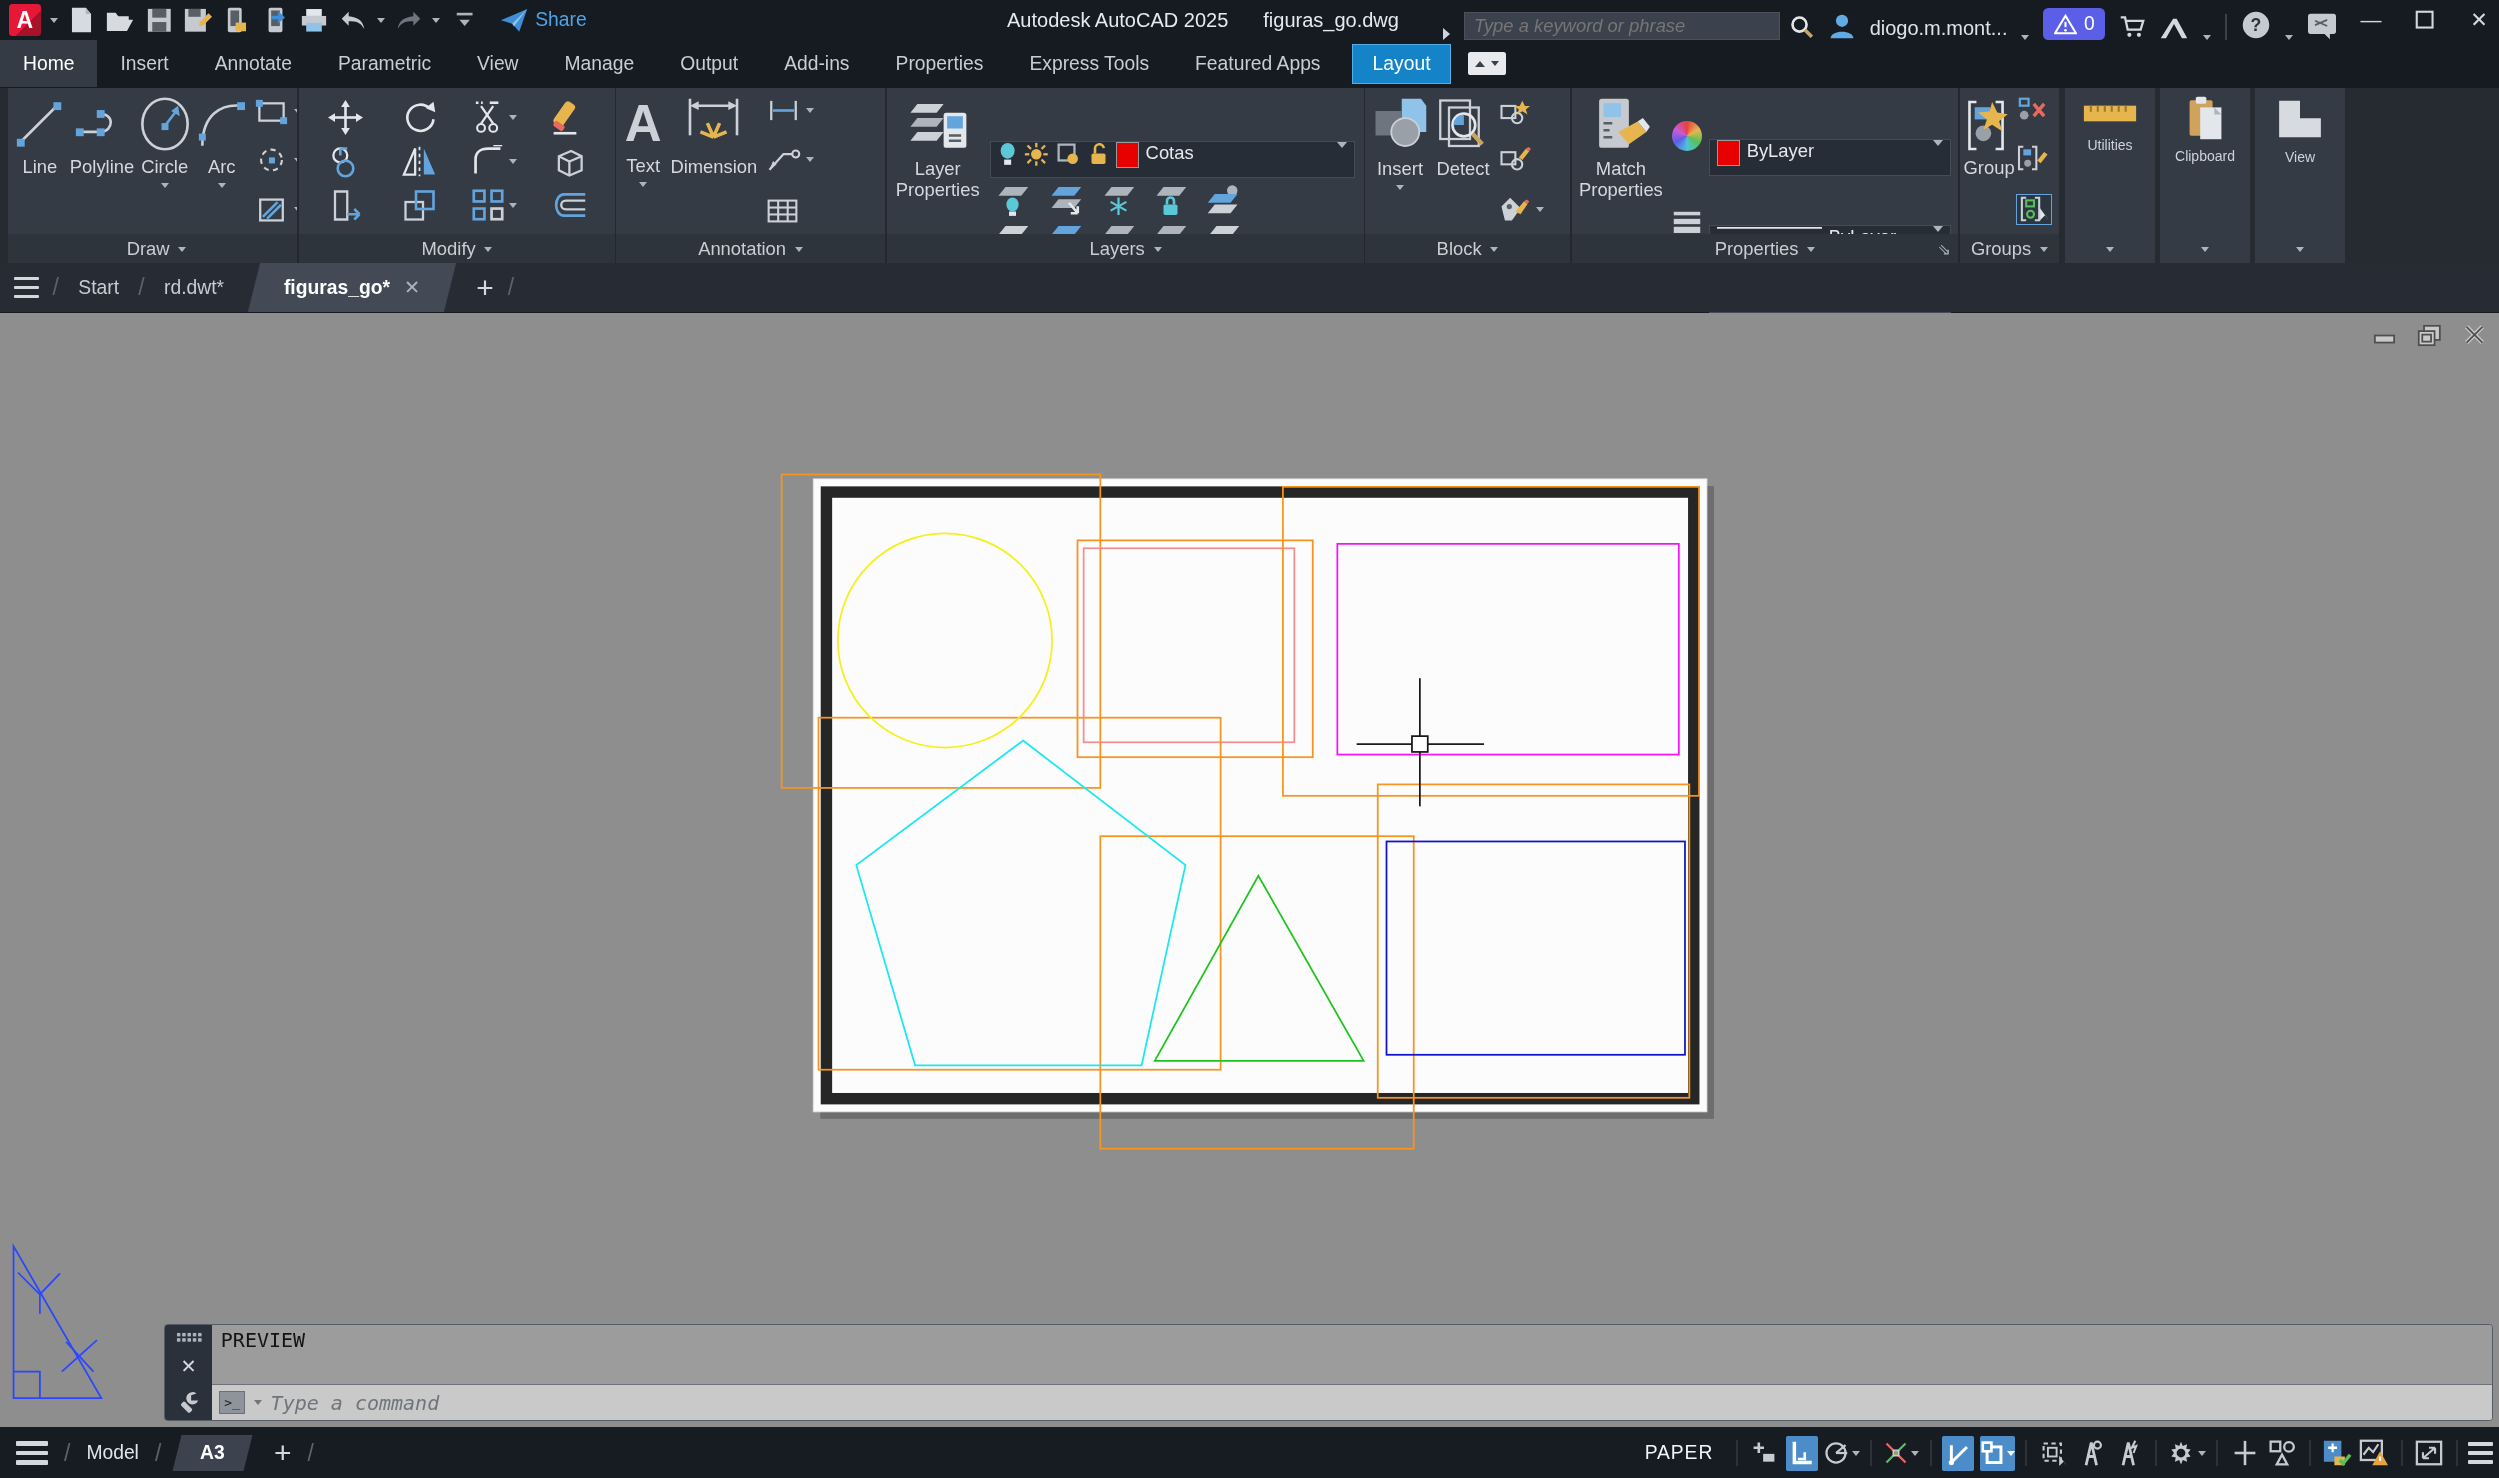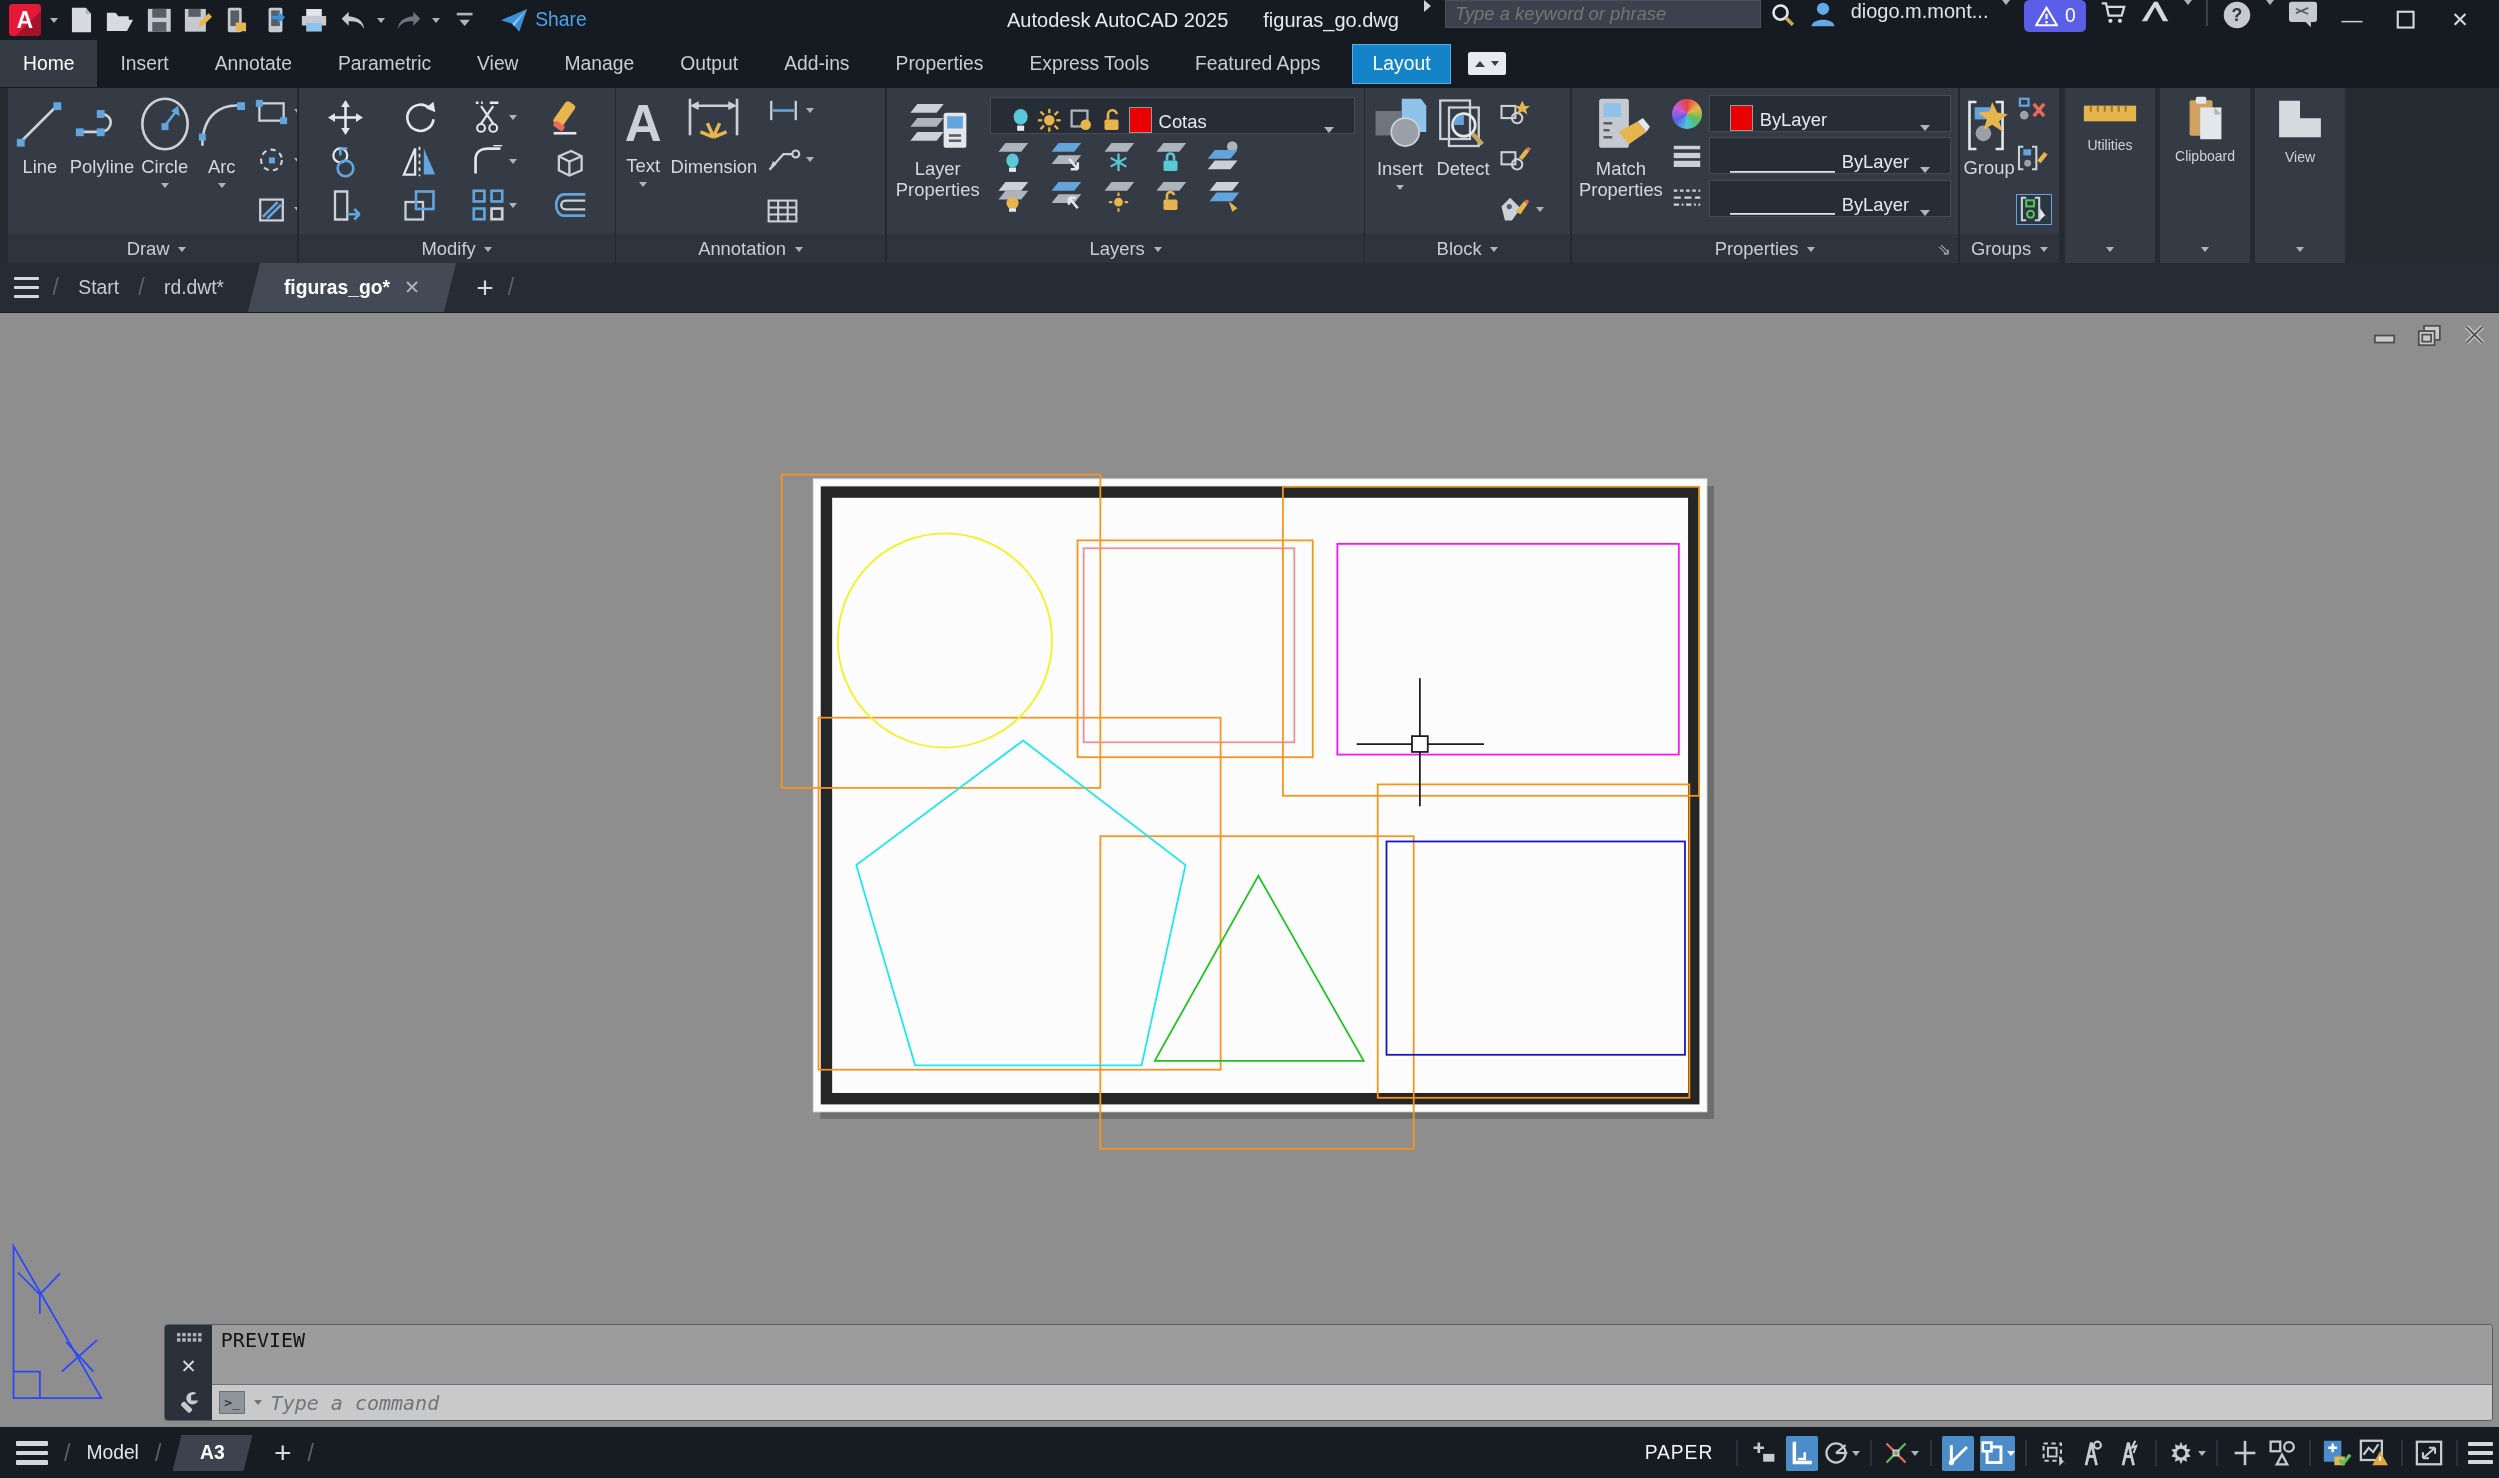--- a/index.html
+++ b/index.html
@@ -9,21 +9,21 @@
 
   
   #titlebar { position:absolute; left:0; top:0; width:2500px; height:40px; background:#161b22; display:flex; align-items:center; }
   .qat { display:flex; align-items:center; gap:8.8px; padding-left:8.8px; }
   .acad-logo { width:32px; height:32px; background:linear-gradient(135deg,#e51937 60%,#a8112a 60%); border-radius:3.5px; color:#fff; font-weight:bold; font-size:23px; display:flex; align-items:center; justify-content:center; }
   .caret { width:0; height:0; border-left:5.3px solid transparent; border-right:5.3px solid transparent; border-top:6.1px solid #aeb4bc; display:inline-block; }
   .caret.sm { border-left-width:4.4px; border-right-width:4.4px; border-top-width:5.3px; }
   .qat-btn { width:30px; height:30px; display:flex; align-items:center; justify-content:center; }
   .share { display:flex; align-items:center; gap:7px; margin-left:12.3px; color:#4da3e8; font-size:19.3px; }
   #title-center { position:absolute; left:50%; transform:translateX(-62%); top:0; height:40px; display:flex; align-items:center; gap:35px; font-size:20px; color:#e6e9ed; white-space:nowrap; }
-  #title-right { position:absolute; right:0; top:0; height:40px; display:flex; align-items:flex-start; gap:14px; padding-right:20px; }
+  #title-right { position:absolute; right:0; top:0; height:40px; display:flex; align-items:flex-end; gap:14px; padding-right:1px; }
   .search-wrap { display:flex; align-items:center; gap:8.8px; }
   .search-expander { width:0; height:0; border-top:6.1px solid transparent; border-bottom:6.1px solid transparent; border-left:7px solid #cfd4da; }
   .search-input { width:316px; height:28px; background:#3c424d; border:0.9px solid #4a515c; color:#9aa0a8; font-style:italic; font-size:18.4px; padding:0 8.8px; font-family:"Liberation Sans",sans-serif; }
   .username { font-size:20px; color:#dfe3e8; }
   .alert-badge { display:flex; align-items:center; gap:7px; background:#5b5fe8; border-radius:5.3px; height:32px; padding:0 10.5px; color:#fff; font-size:19.3px; }
   .win-btn { width:40px; height:40px; display:flex; align-items:center; justify-content:center; color:#d4d8de; font-size:21px; }
   .vsep-dark { width:1.8px; height:26px; background:#3a414b; }
 
   
   #ribbontabs { position:absolute; left:0; top:40px; width:2500px; height:47px; background:#161b22; display:flex; align-items:stretch; font-size:19.3px;text-align:right; }
@@ -37,21 +37,21 @@
   
   #ribbon { position:absolute; left:0; top:88px; width:2500px; height:176px; background:#262b32; }
   .panel { position:absolute; top:0; height:176px; background:#343b44; }
   .panel-label { position:absolute; left:0; right:0; bottom:0; height:30px; background:#2e343c; display:flex; align-items:center; justify-content:center; gap:8.8px; font-size:18.4px; color:#c9ced5; }
   .panel-body { position:absolute; left:0; right:0; top:0; bottom:30px; display:flex; align-items:flex-start; }
   .vdiv { position:absolute; top:0; bottom:0; width:1.8px; background:#23282f; }
   .bigbtn { display:flex; flex-direction:column; align-items:center; justify-content:flex-start; padding-top:8.8px; gap:5.3px; height:100%; }
   .bigbtn .blabel { font-size:18.4px; color:#d4d8de; text-align:center; line-height:1.15; }
   .smallcol { display:flex; flex-direction:column; justify-content:space-between; padding:10.5px 0; height:100%; }
   .smallrow { display:flex; align-items:center; gap:5.3px; }
-  .combo { background:#272d36; border:0.9px solid #454c57; height:37px; display:flex; align-items:flex-end; gap:7px; padding:0 20px; color:#e6e9ed; font-size:18.4px; }
+  .combo { background:#272d36; border:0.9px solid #454c57; height:37px; display:flex; align-items:flex-start; gap:7px; padding:0 7px; color:#e6e9ed; font-size:18.4px;margin-top:44px; }
   .combo .caret { margin-left:auto; }
   .swatch-red { width:23px; height:26px; background:#e80000; border:0.9px solid #999; }
   .icon { display:block; }
   .launcher { position:absolute; right:7px; bottom:5.3px; color:#aeb4bc; font-size:16px; }
 
   
   #filetabs { position:absolute; left:0; top:263px; width:2500px; height:49px; background:#272c34; display:flex; align-items:center; font-size:19.3px; color:#c7ccd3; }
   .ftab-slash { color:#5b626c; font-size:23px; margin:0 14px; }
   .ftab { padding:0 5.3px; }
   .ftab.active { background:#434a55; color:#fff; font-weight:bold; height:49px; display:flex; align-items:center; gap:14px; padding:0 30px; transform:skewX(-14deg); margin-left:24.6px; }

